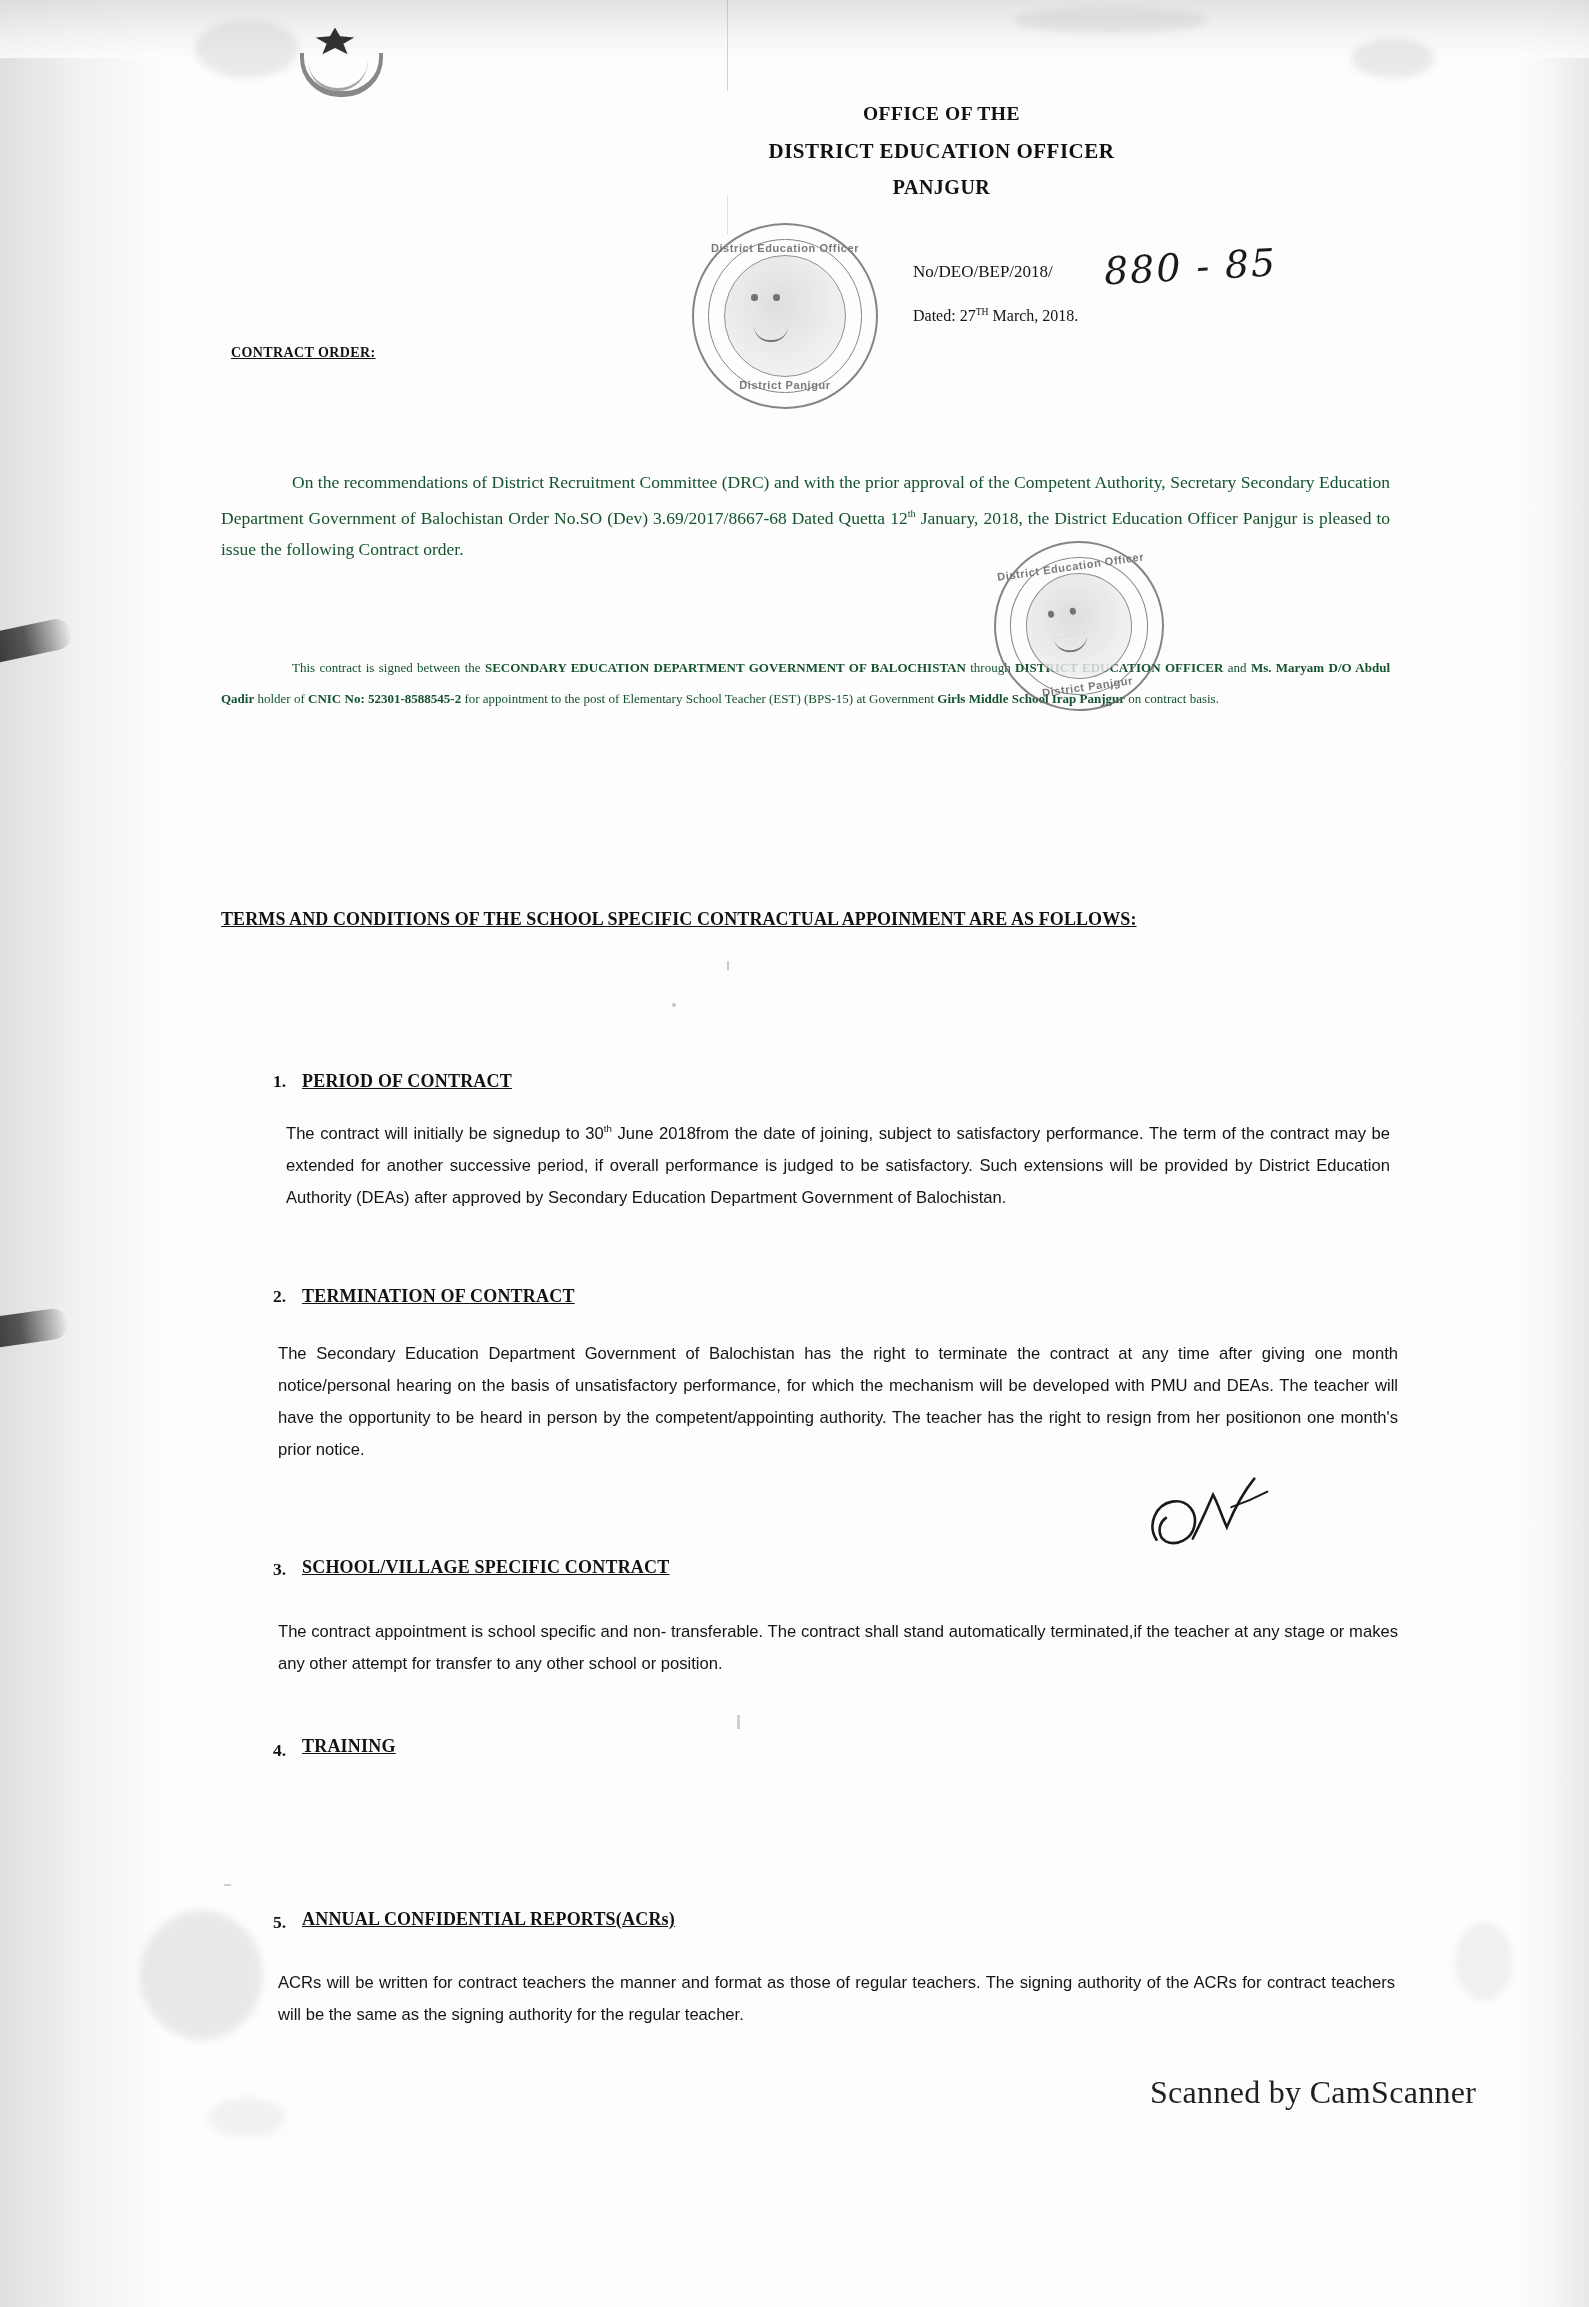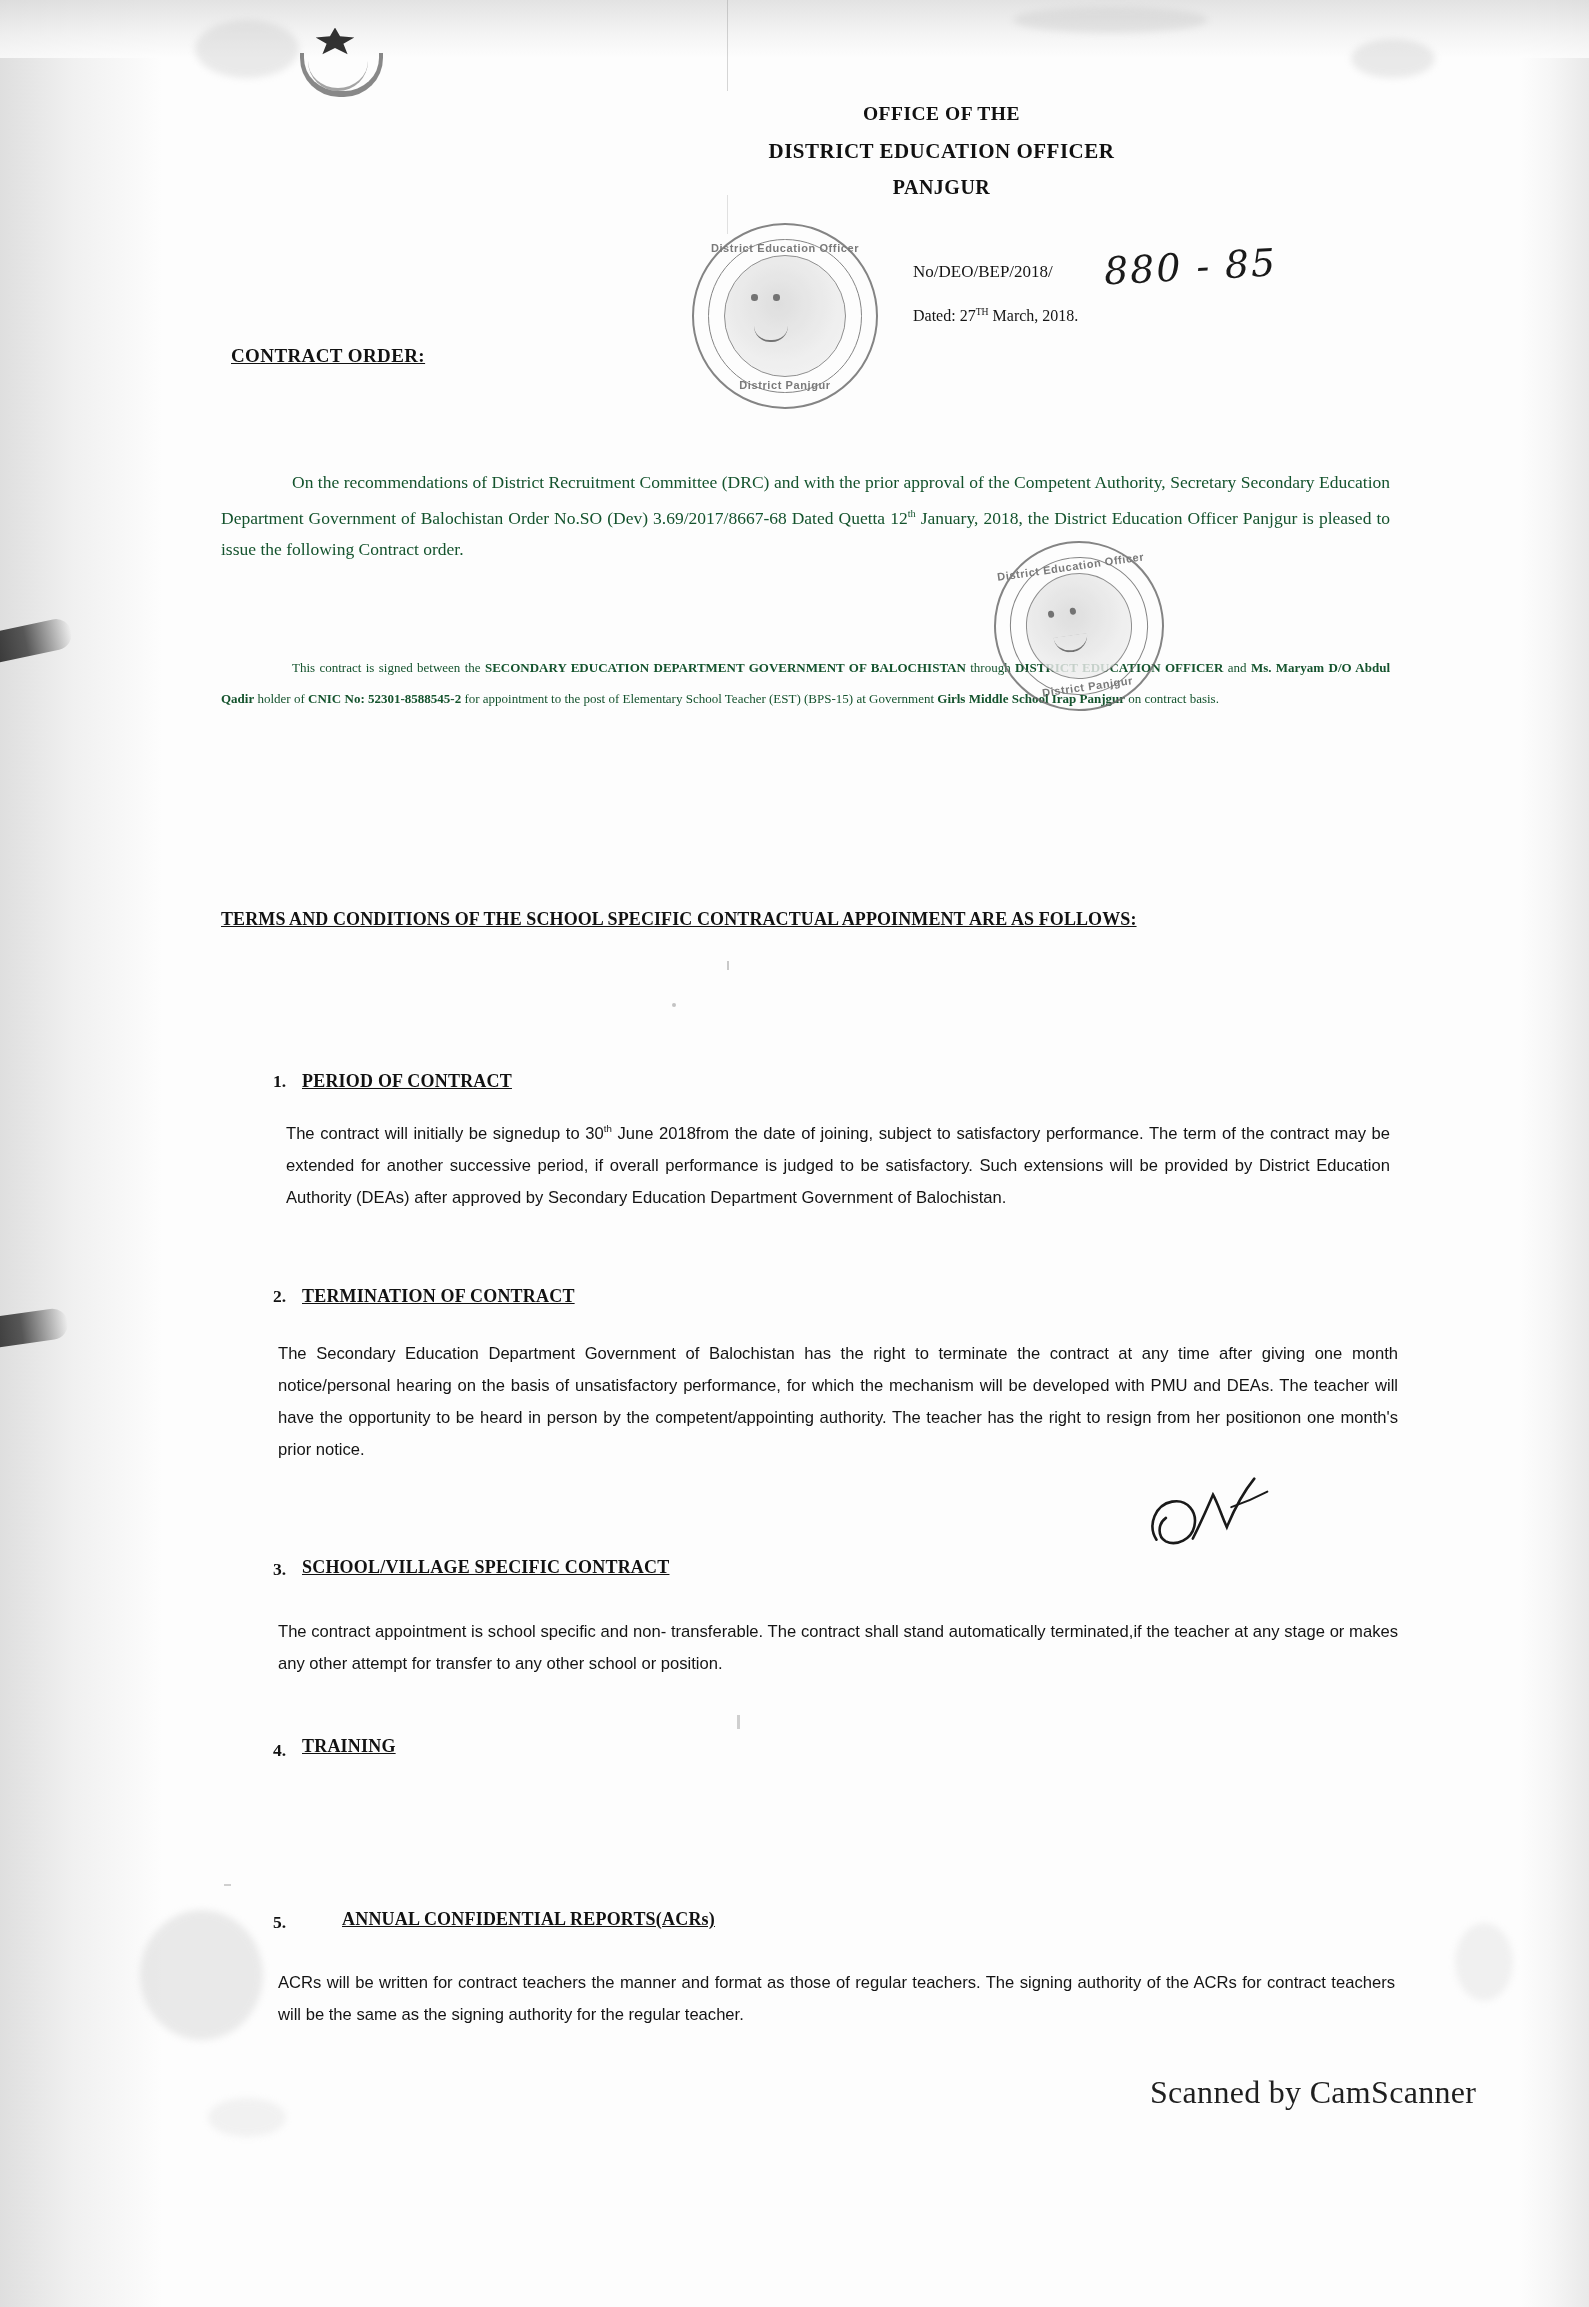--- a/index.html
+++ b/index.html
@@ -199,21 +199,21 @@
   .stamp .txt-top { top: 17px; }
   .stamp .txt-bottom { bottom: 15.6px; }
 
   #stamp-1 { left: 692px; top: 211px; width: 182px; height: 182px; }
   #stamp-2 { left: 994px; top: 529px; width: 166px; height: 166px; transform: rotate(-8deg); }
 
   
   #contract-order-label {
     position: absolute;
     left: 231px; top: 333px;
-    font-size: 19px;
+    font-size: 14px;
     font-weight: bold;
     text-decoration: underline;
     letter-spacing: 0.4px;
   }
 
   
   .para {
     position: absolute;
     font-family: "Liberation Serif", serif;
     font-size: 17.5px;
@@ -273,21 +273,21 @@
 
   #sec3-num   { left: 273px; top: 1547px; }
   #sec3-title { left: 302px; top: 1545px; }
   #sec3-body  { left: 278px; top: 1604px; width: 1120px; }
 
   #sec4-num   { left: 273px; top: 1728px; }
   #sec4-title { left: 302px; top: 1724px; }
   #sec4-body  { left: 278px; top: 1783px; width: 1117px; }
 
   #sec5-num   { left: 273px; top: 1900px; }
-  #sec5-title { left: 302px; top: 1897px; margin-left: 40px; }
+  #sec5-title { left: 302px; top: 1897px; }
   #sec5-body  { left: 278px; top: 1955px; width: 1117px; }
 
   
   #signature {
     position: absolute;
     left: 1143px; top: 1468px;
     width: 149px; height: 78px;
     transform: rotate(-6deg);
   }
 

